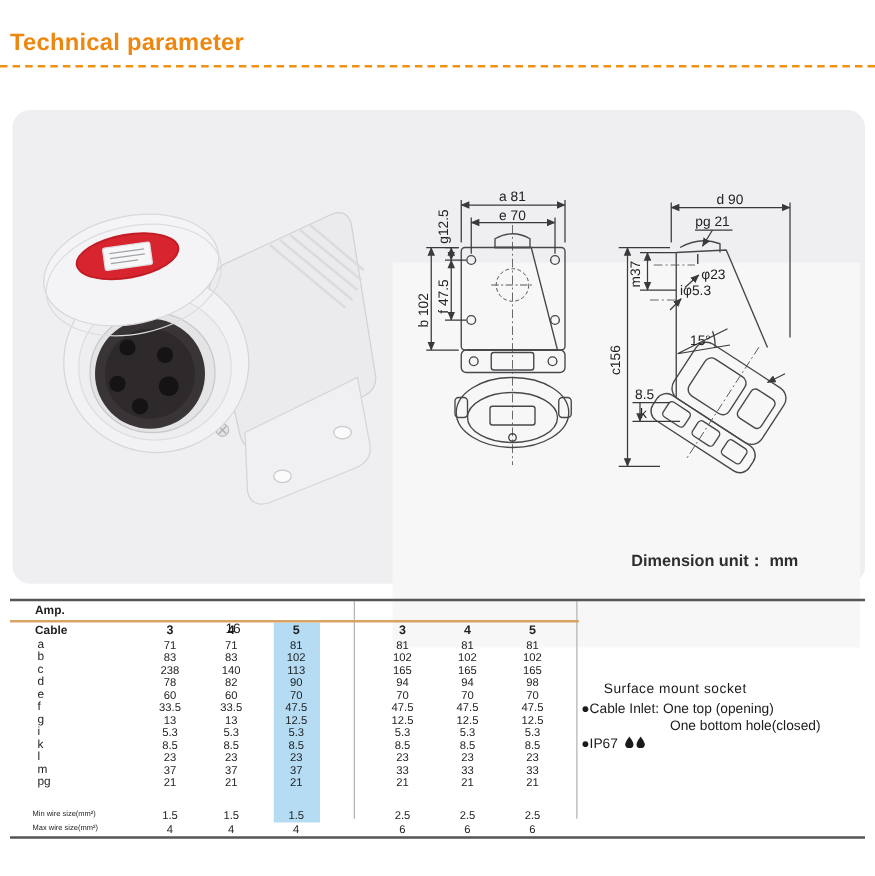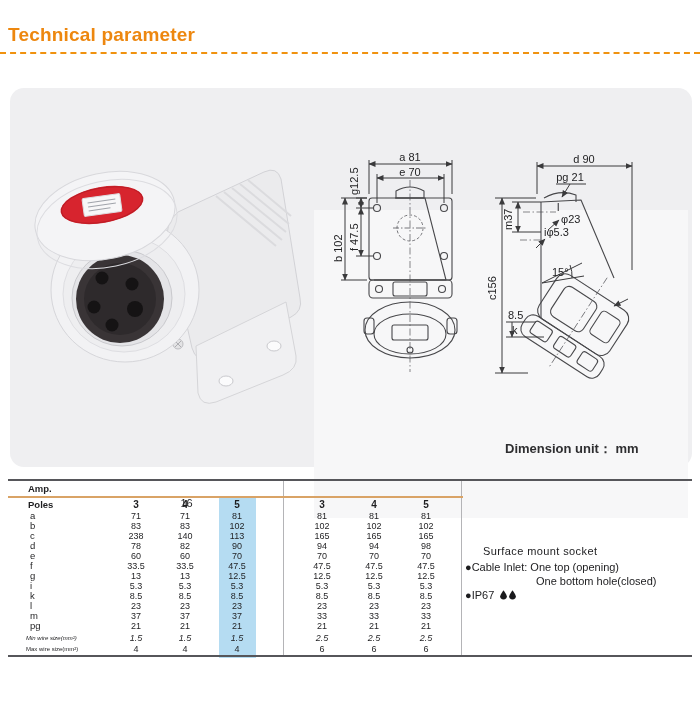--- a/index.html
+++ b/index.html
@@ -41,21 +41,21 @@
   .rule-dark{height:2px;width:684px;background:#56565A;position:relative;z-index:3;}
   .rule-orange{height:2px;width:455px;background:#D9A366;position:relative;z-index:3;}
   .hl-col{position:absolute;left:211px;top:19px;width:37px;height:160px;background:#B5DCF2;z-index:0;}
   .vline{position:absolute;top:2px;height:174px;width:1px;background:#b4b4b7;z-index:1;}
   .v1{left:275px;} .v2{left:453px;}
   .trow{position:relative;z-index:2;}
   .amprow{height:15px;line-height:15px;}
   .polesrow{height:13px;line-height:13px;}
   .drow{height:10px;line-height:10px;}
   .smallrow{height:11px;line-height:11px;}
-  .smallrow.first{margin-top:2px;font-style:italic;}
+  .smallrow.first{margin-top:16px;}
   .tlabel{position:absolute;left:22px;font-size:9.5px;}
   .tlabel.hdr{left:20px;font-weight:bold;font-size:9.5px;}
   .tlabel.tiny{left:18px;font-size:6px;}
   .tcell{position:absolute;width:52px;text-align:center;font-size:9px;}
   .tcell.bold{font-weight:bold;font-size:10px;}
   .ghead{position:absolute;text-align:center;font-size:11px;margin-top:15px;}
   .g16{left:102px;width:153px;}
   .g32{left:288px;width:156px;}
   
   .note{position:absolute;font-size:11px;color:#1c1c1e;white-space:nowrap;}
@@ -230,21 +230,21 @@
   <div class="hl-col"></div>
   <div class="vline v1"></div>
   <div class="vline v2"></div>
   <div class="rule-dark"></div>
   <div class="trow amprow">
     <span class="tlabel hdr">Amp.</span>
     <span class="ghead g16">16</span>
   </div>
   <div class="rule-orange"></div>
   <div class="trow polesrow" id="poles-row">
-    <span class="tlabel hdr">Poles</span>
+    <span class="tlabel hdr">Cable</span>
   <span class="tcell bold" style="left: 102px;">3</span>
       <span class="tcell bold" style="left: 151px;">4</span>
       <span class="tcell bold" style="left: 203px;">5</span>
       <span class="tcell bold" style="left: 288px;">3</span>
       <span class="tcell bold" style="left: 340px;">4</span>
       <span class="tcell bold" style="left: 392px;">5</span>
     </div>
   <div id="rows-host">
       <div class="trow drow">
         <span class="tlabel">a</span>

